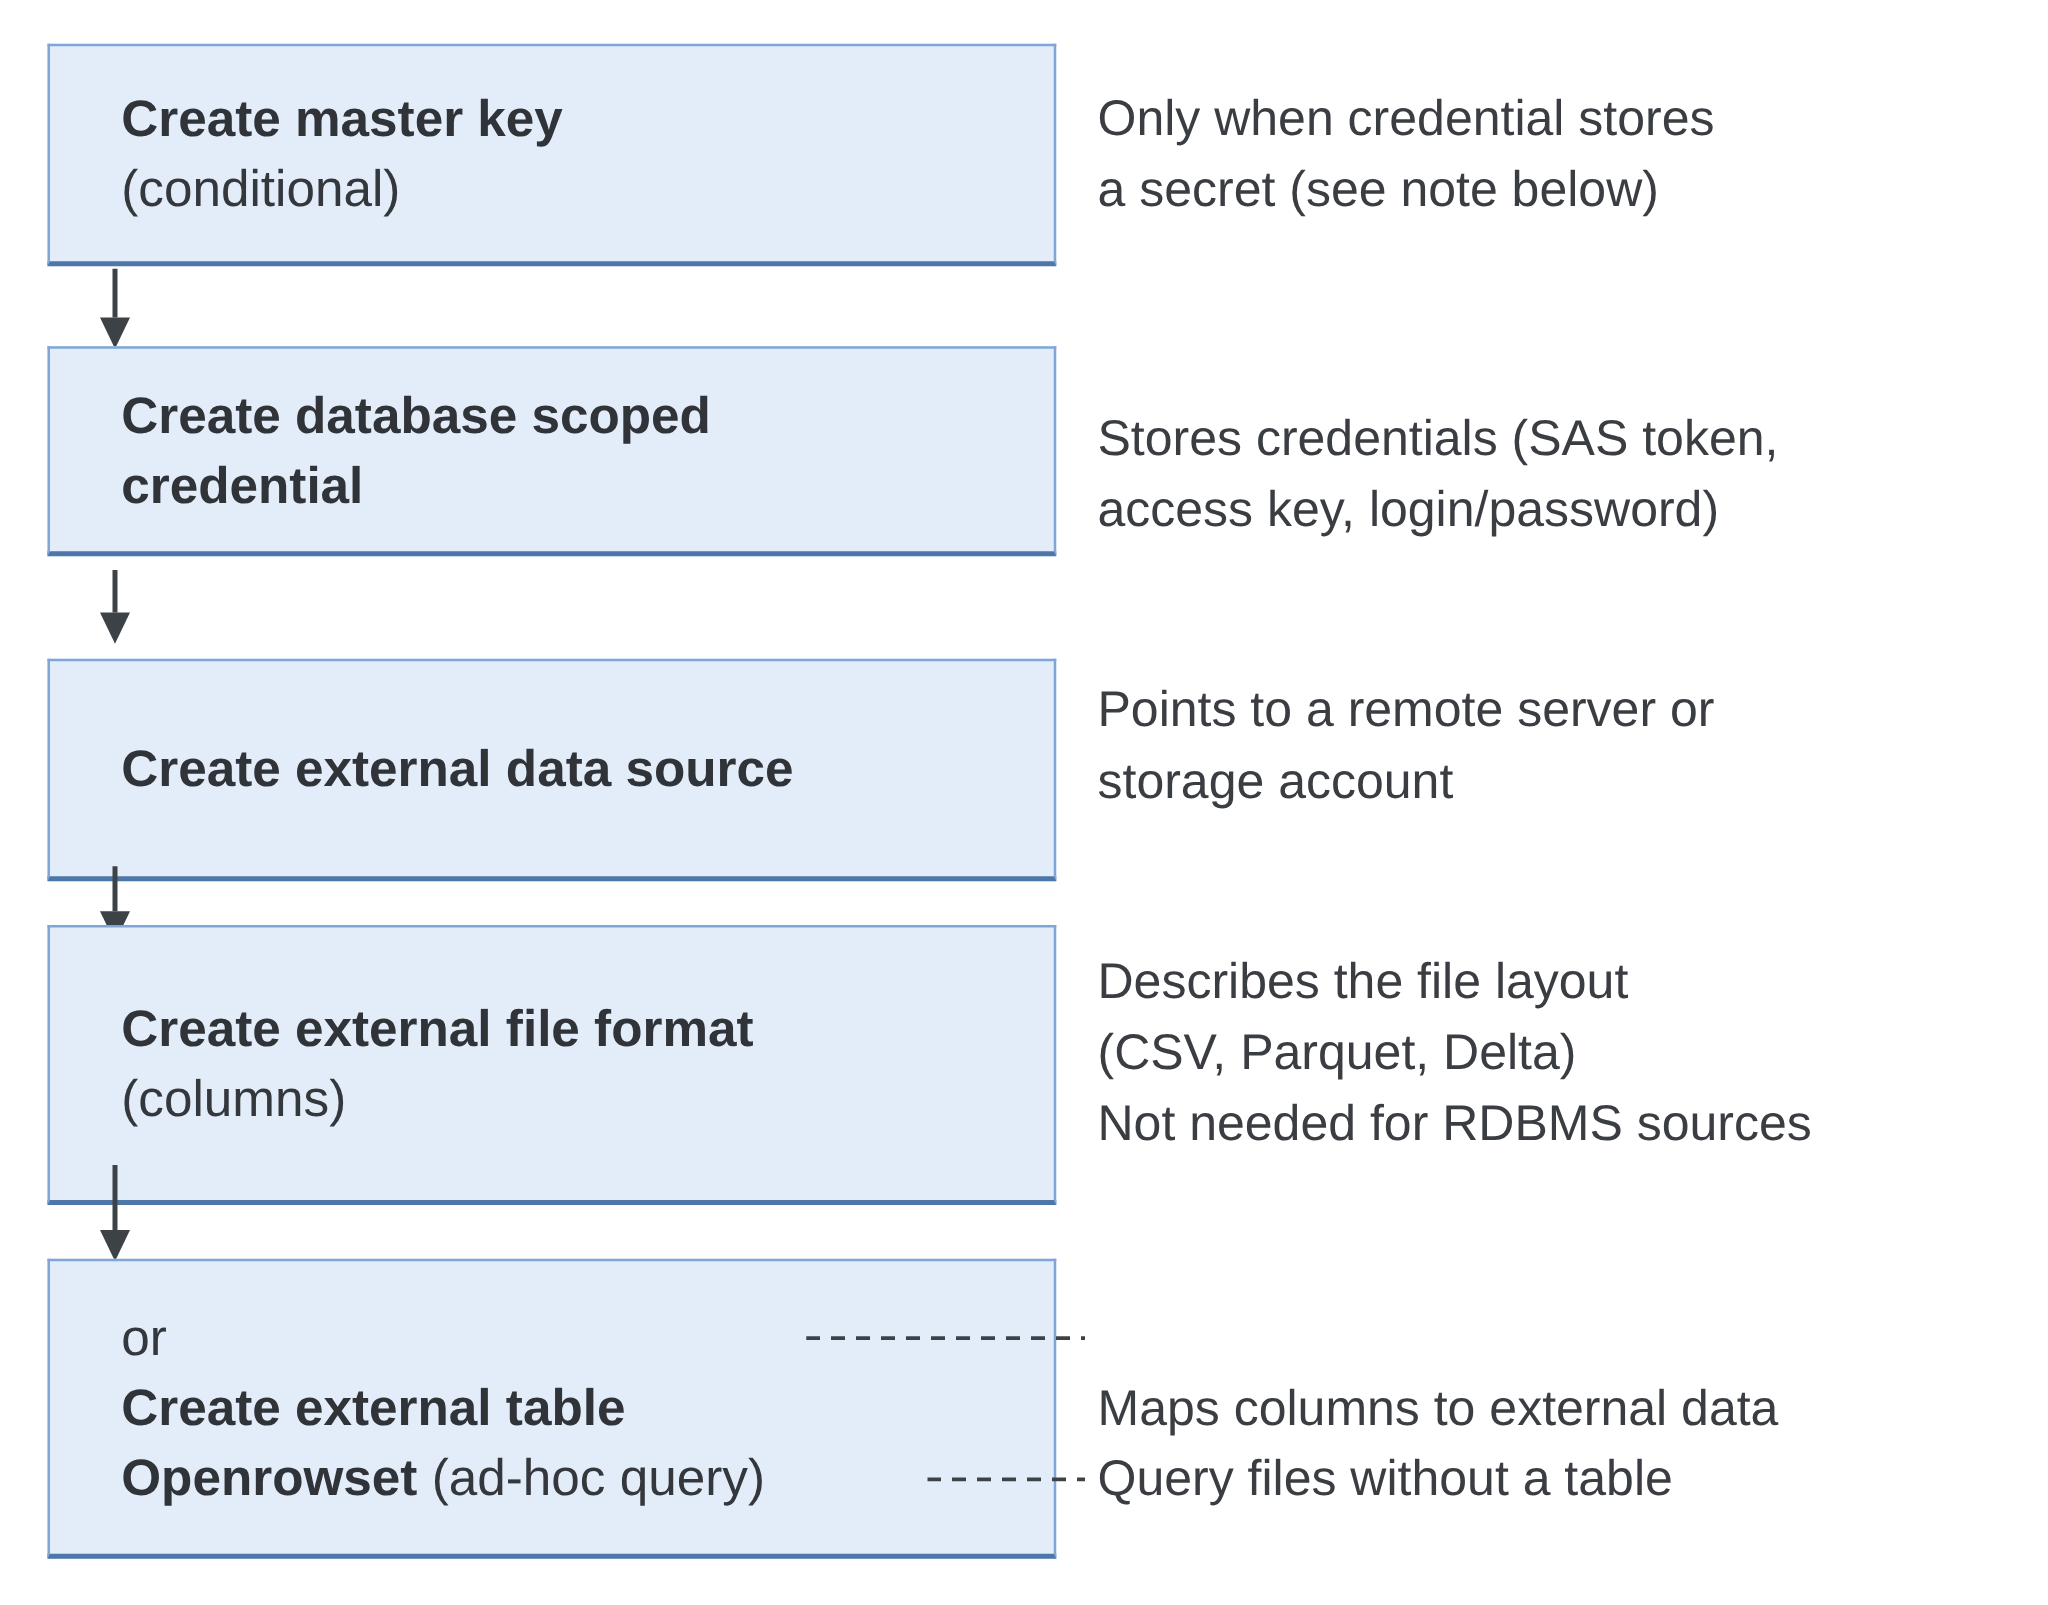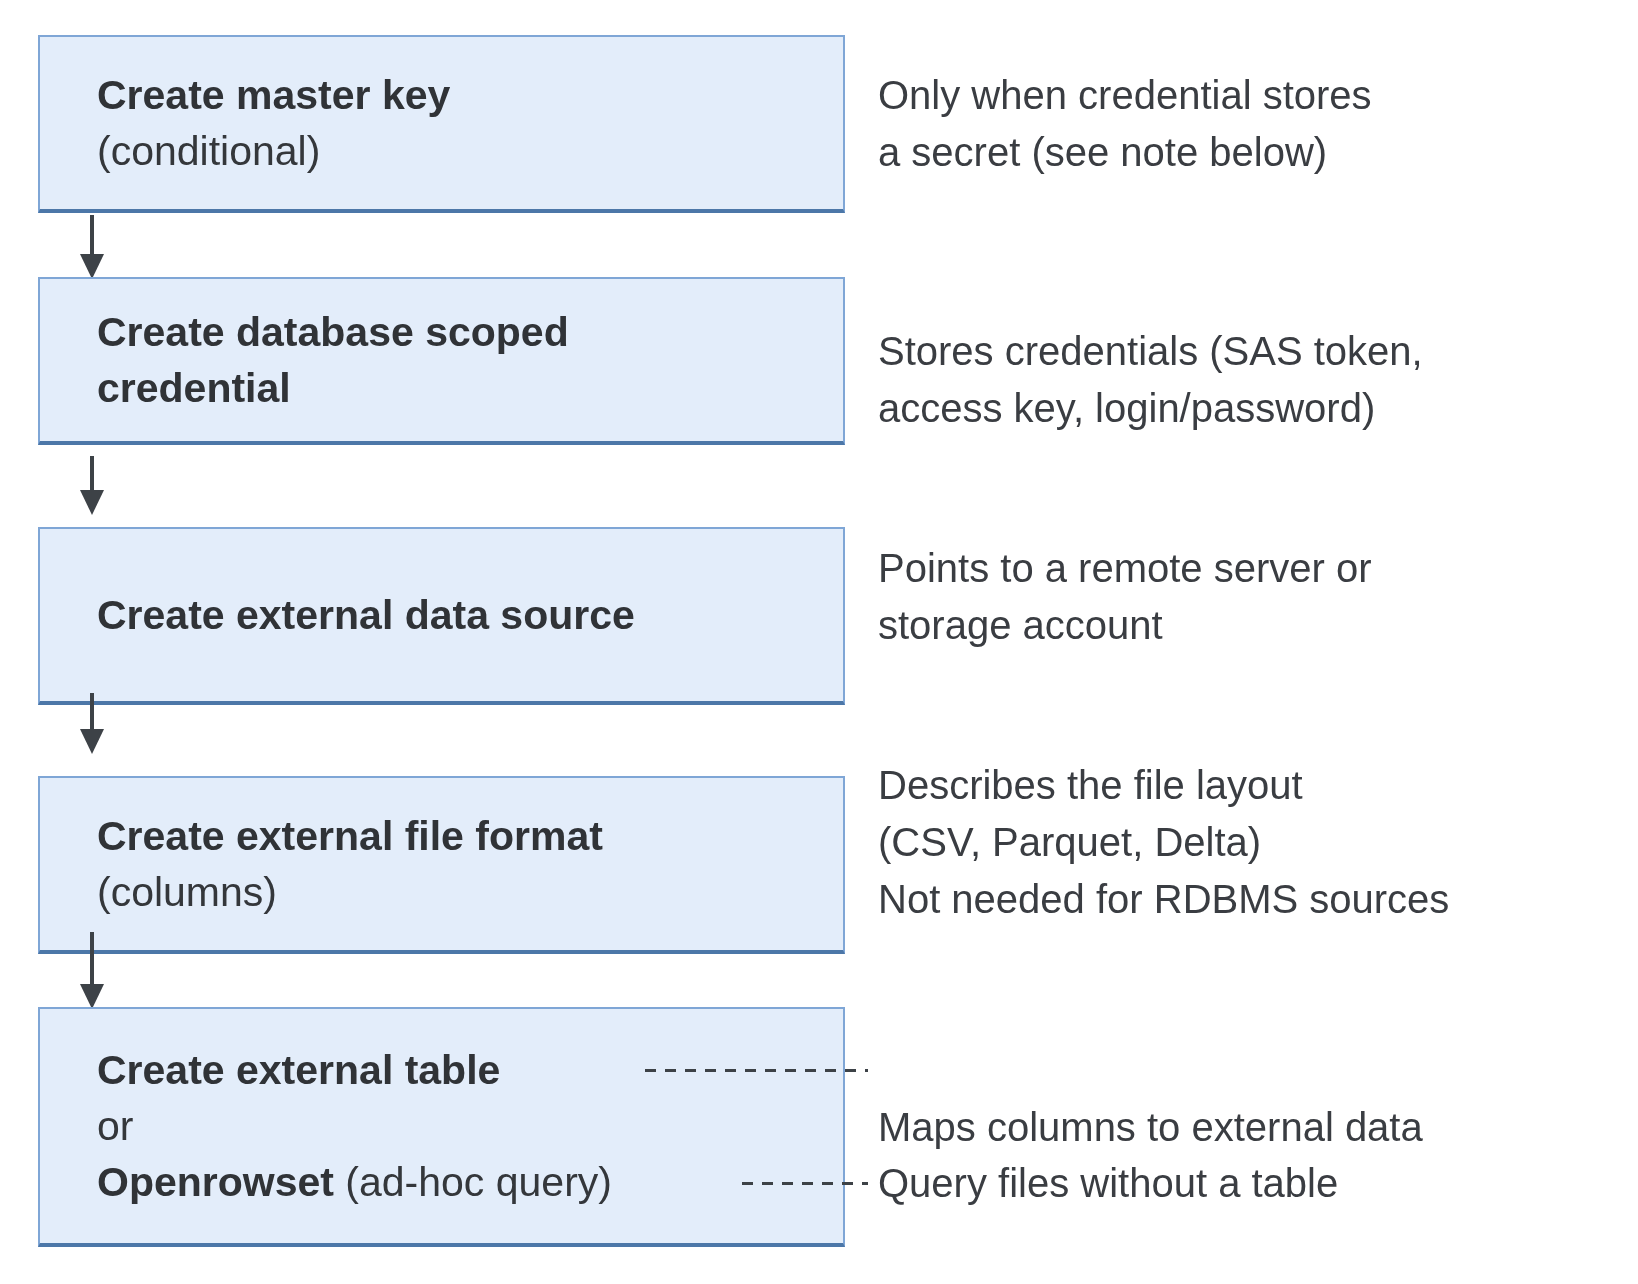--- a/index.html
+++ b/index.html
@@ -46,21 +46,21 @@
     position:absolute;height:3px;
     background:repeating-linear-gradient(90deg,
       var(--dash,#3d4247) 0px, var(--dash,#3d4247) 11px,
       transparent 11px, transparent 20px);
     z-index:3;
   }
   
   #box-1{top:35px;height:178px;}
   #box-2{top:277px;height:168px;}
   #box-3{top:527px;height:178px;}
-  #box-4{top:776px;height:178px;}
+  #box-4{top:740px;height:224px;}
   #box-5{top:1007px;height:240px;}
   #arrow-1{top:215px;height:64px;}
   #arrow-2{top:456px;height:59px;}
   #arrow-3{top:693px;height:61px;}
   #arrow-4{top:932px;height:77px;}
   #arrow-1 .shaft{height:39px;} #arrow-1 .head{top:39px;}
   #arrow-2 .shaft{height:34px;} #arrow-2 .head{top:34px;}
   #arrow-3 .shaft{height:36px;} #arrow-3 .head{top:36px;}
   #arrow-4 .shaft{height:52px;} #arrow-4 .head{top:52px;}
   #note-1{top:67px;}
@@ -127,22 +127,22 @@
     <div>(CSV, Parquet, Delta)</div>
     <div>Not needed for RDBMS sources</div>
   </div>
 
   <div class="arrow" id="arrow-4">
     <div class="shaft"></div>
     <div class="head"></div>
   </div>
 
   <div class="box" id="box-5">
+    <div class="box-line">or</div>
     <div class="box-line bold">Create external table</div>
-    <div class="box-line">or</div>
     <div class="box-line"><span class="bold">Openrowset</span> <span>(ad-hoc query)</span></div>
   </div>
 
   <div class="dash-line" id="dash-1"></div>
   <div class="dash-line" id="dash-2"></div>
 
   <div class="note" id="note-5a">
     <div>Maps columns to external data</div>
   </div>
   <div class="note" id="note-5b">

